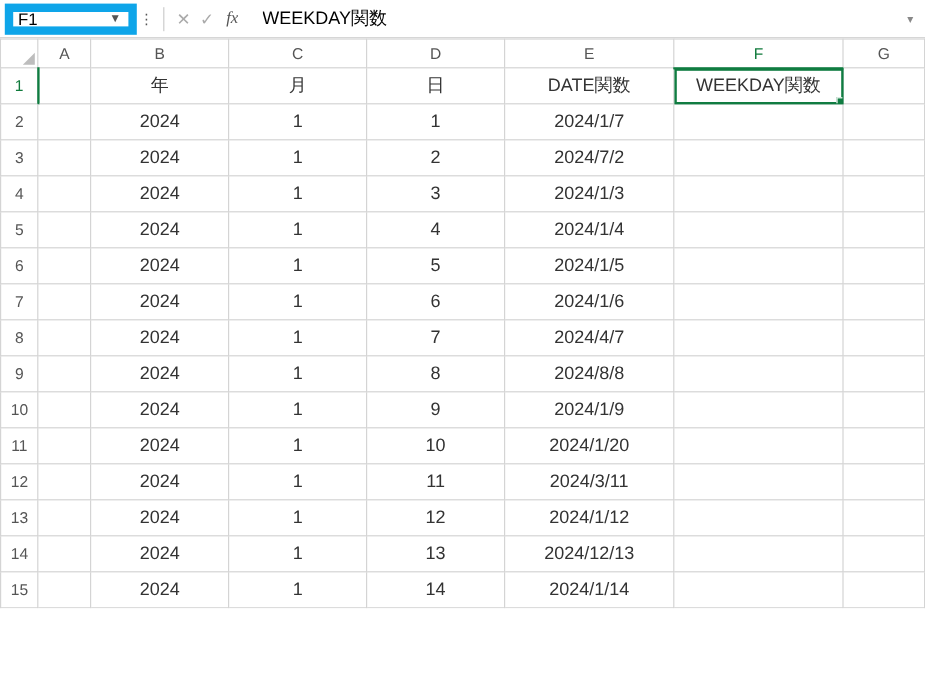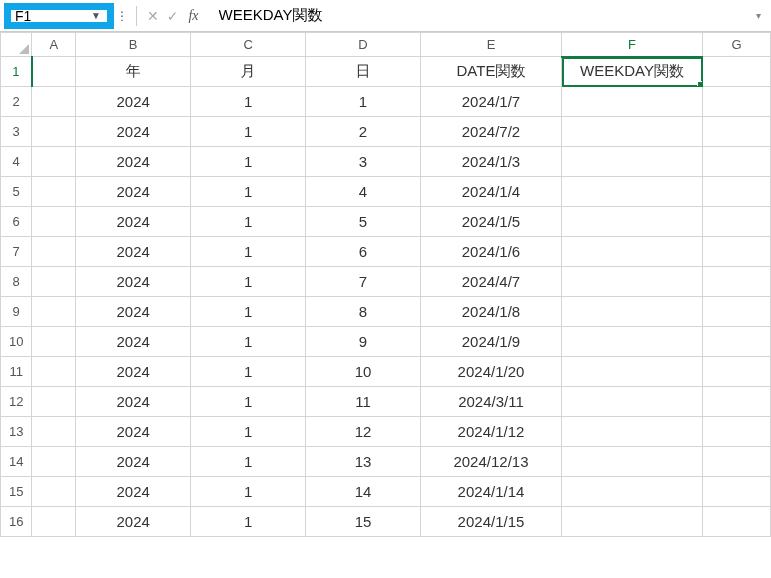--- a/index.html
+++ b/index.html
@@ -279,21 +279,21 @@
           <td class="cell">2024/4/7</td>
           <td class="cell"></td>
           <td class="cell"></td>
         </tr>
         <tr>
           <th class="rowhdr">9</th>
           <td class="cell"></td>
           <td class="cell">2024</td>
           <td class="cell">1</td>
           <td class="cell">8</td>
-          <td class="cell">2024/1/8</td>
+          <td class="cell">2024/8/8</td>
           <td class="cell"></td>
           <td class="cell"></td>
         </tr>
         <tr>
           <th class="rowhdr">10</th>
           <td class="cell"></td>
           <td class="cell">2024</td>
           <td class="cell">1</td>
           <td class="cell">9</td>
           <td class="cell">2024/1/9</td>
@@ -340,28 +340,18 @@
           <td class="cell"></td>
           <td class="cell"></td>
         </tr>
         <tr>
           <th class="rowhdr">15</th>
           <td class="cell"></td>
           <td class="cell">2024</td>
           <td class="cell">1</td>
           <td class="cell">14</td>
           <td class="cell">2024/1/14</td>
-          <td class="cell"></td>
-          <td class="cell"></td>
-        </tr>
-        <tr>
-          <th class="rowhdr">16</th>
-          <td class="cell"></td>
-          <td class="cell">2024</td>
-          <td class="cell">1</td>
-          <td class="cell">15</td>
-          <td class="cell">2024/1/15</td>
           <td class="cell"></td>
           <td class="cell"></td>
         </tr>
       </tbody>
   </table>
 </div>
 
 </body></html>

